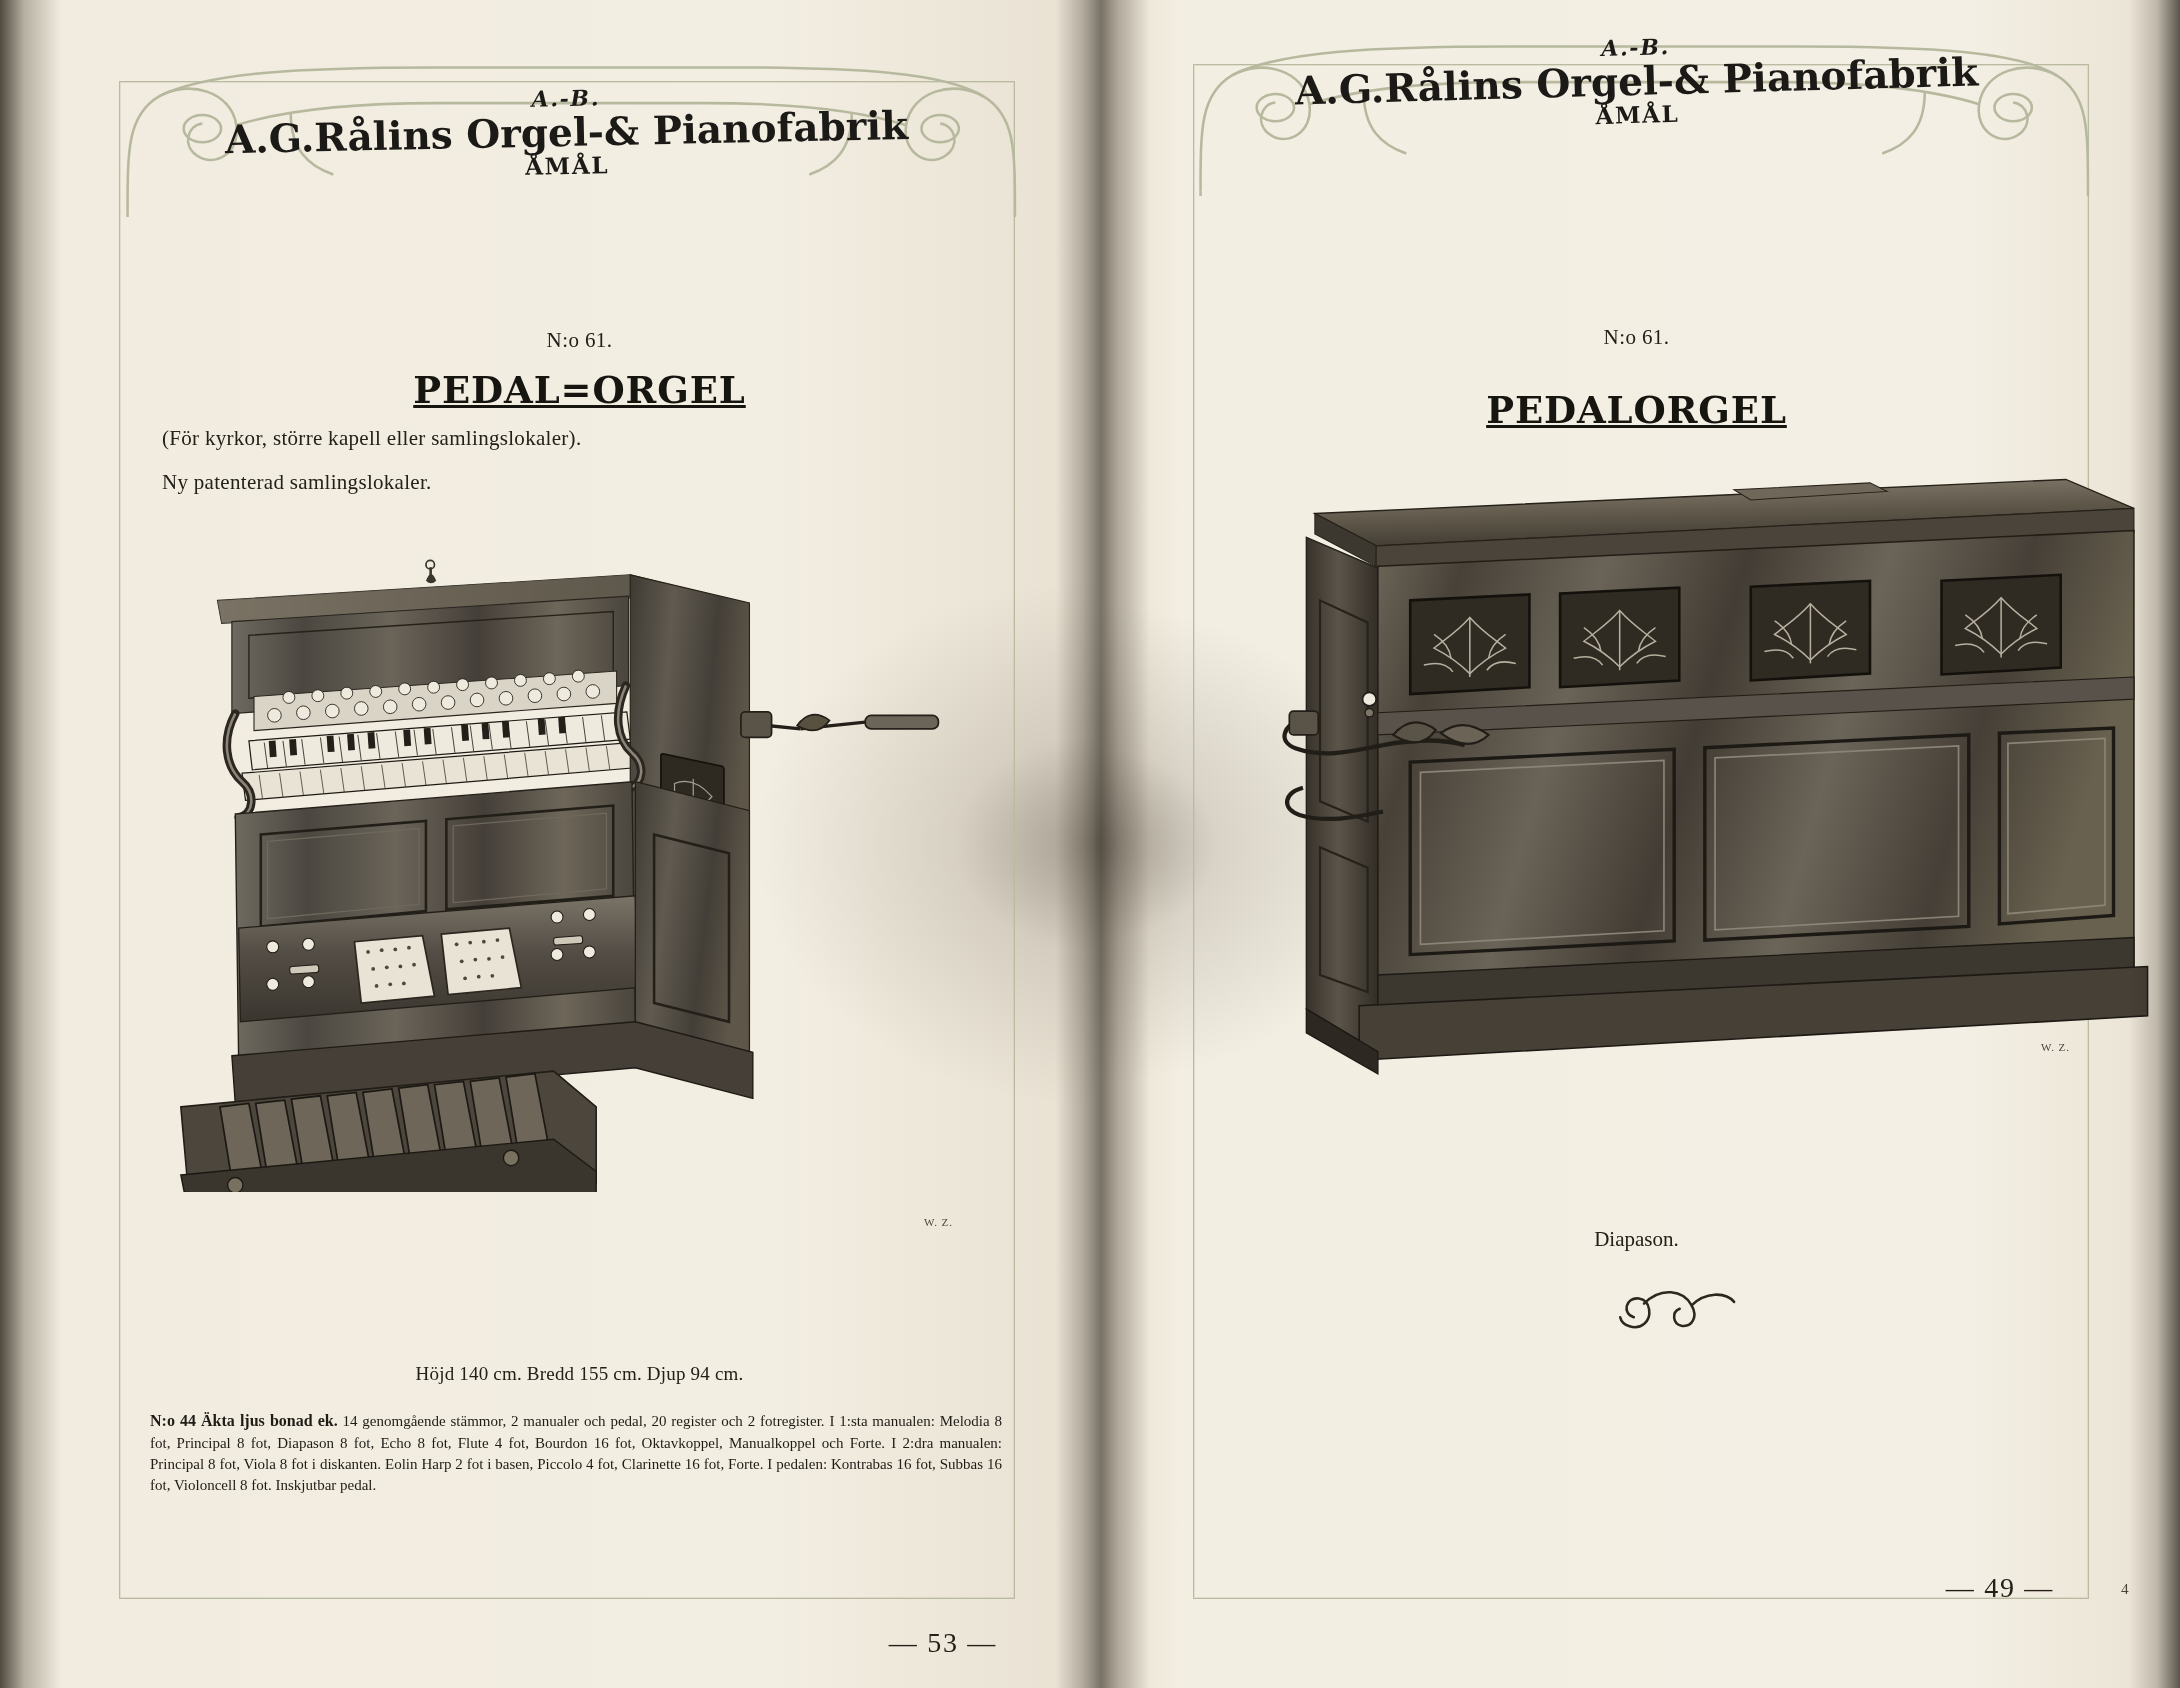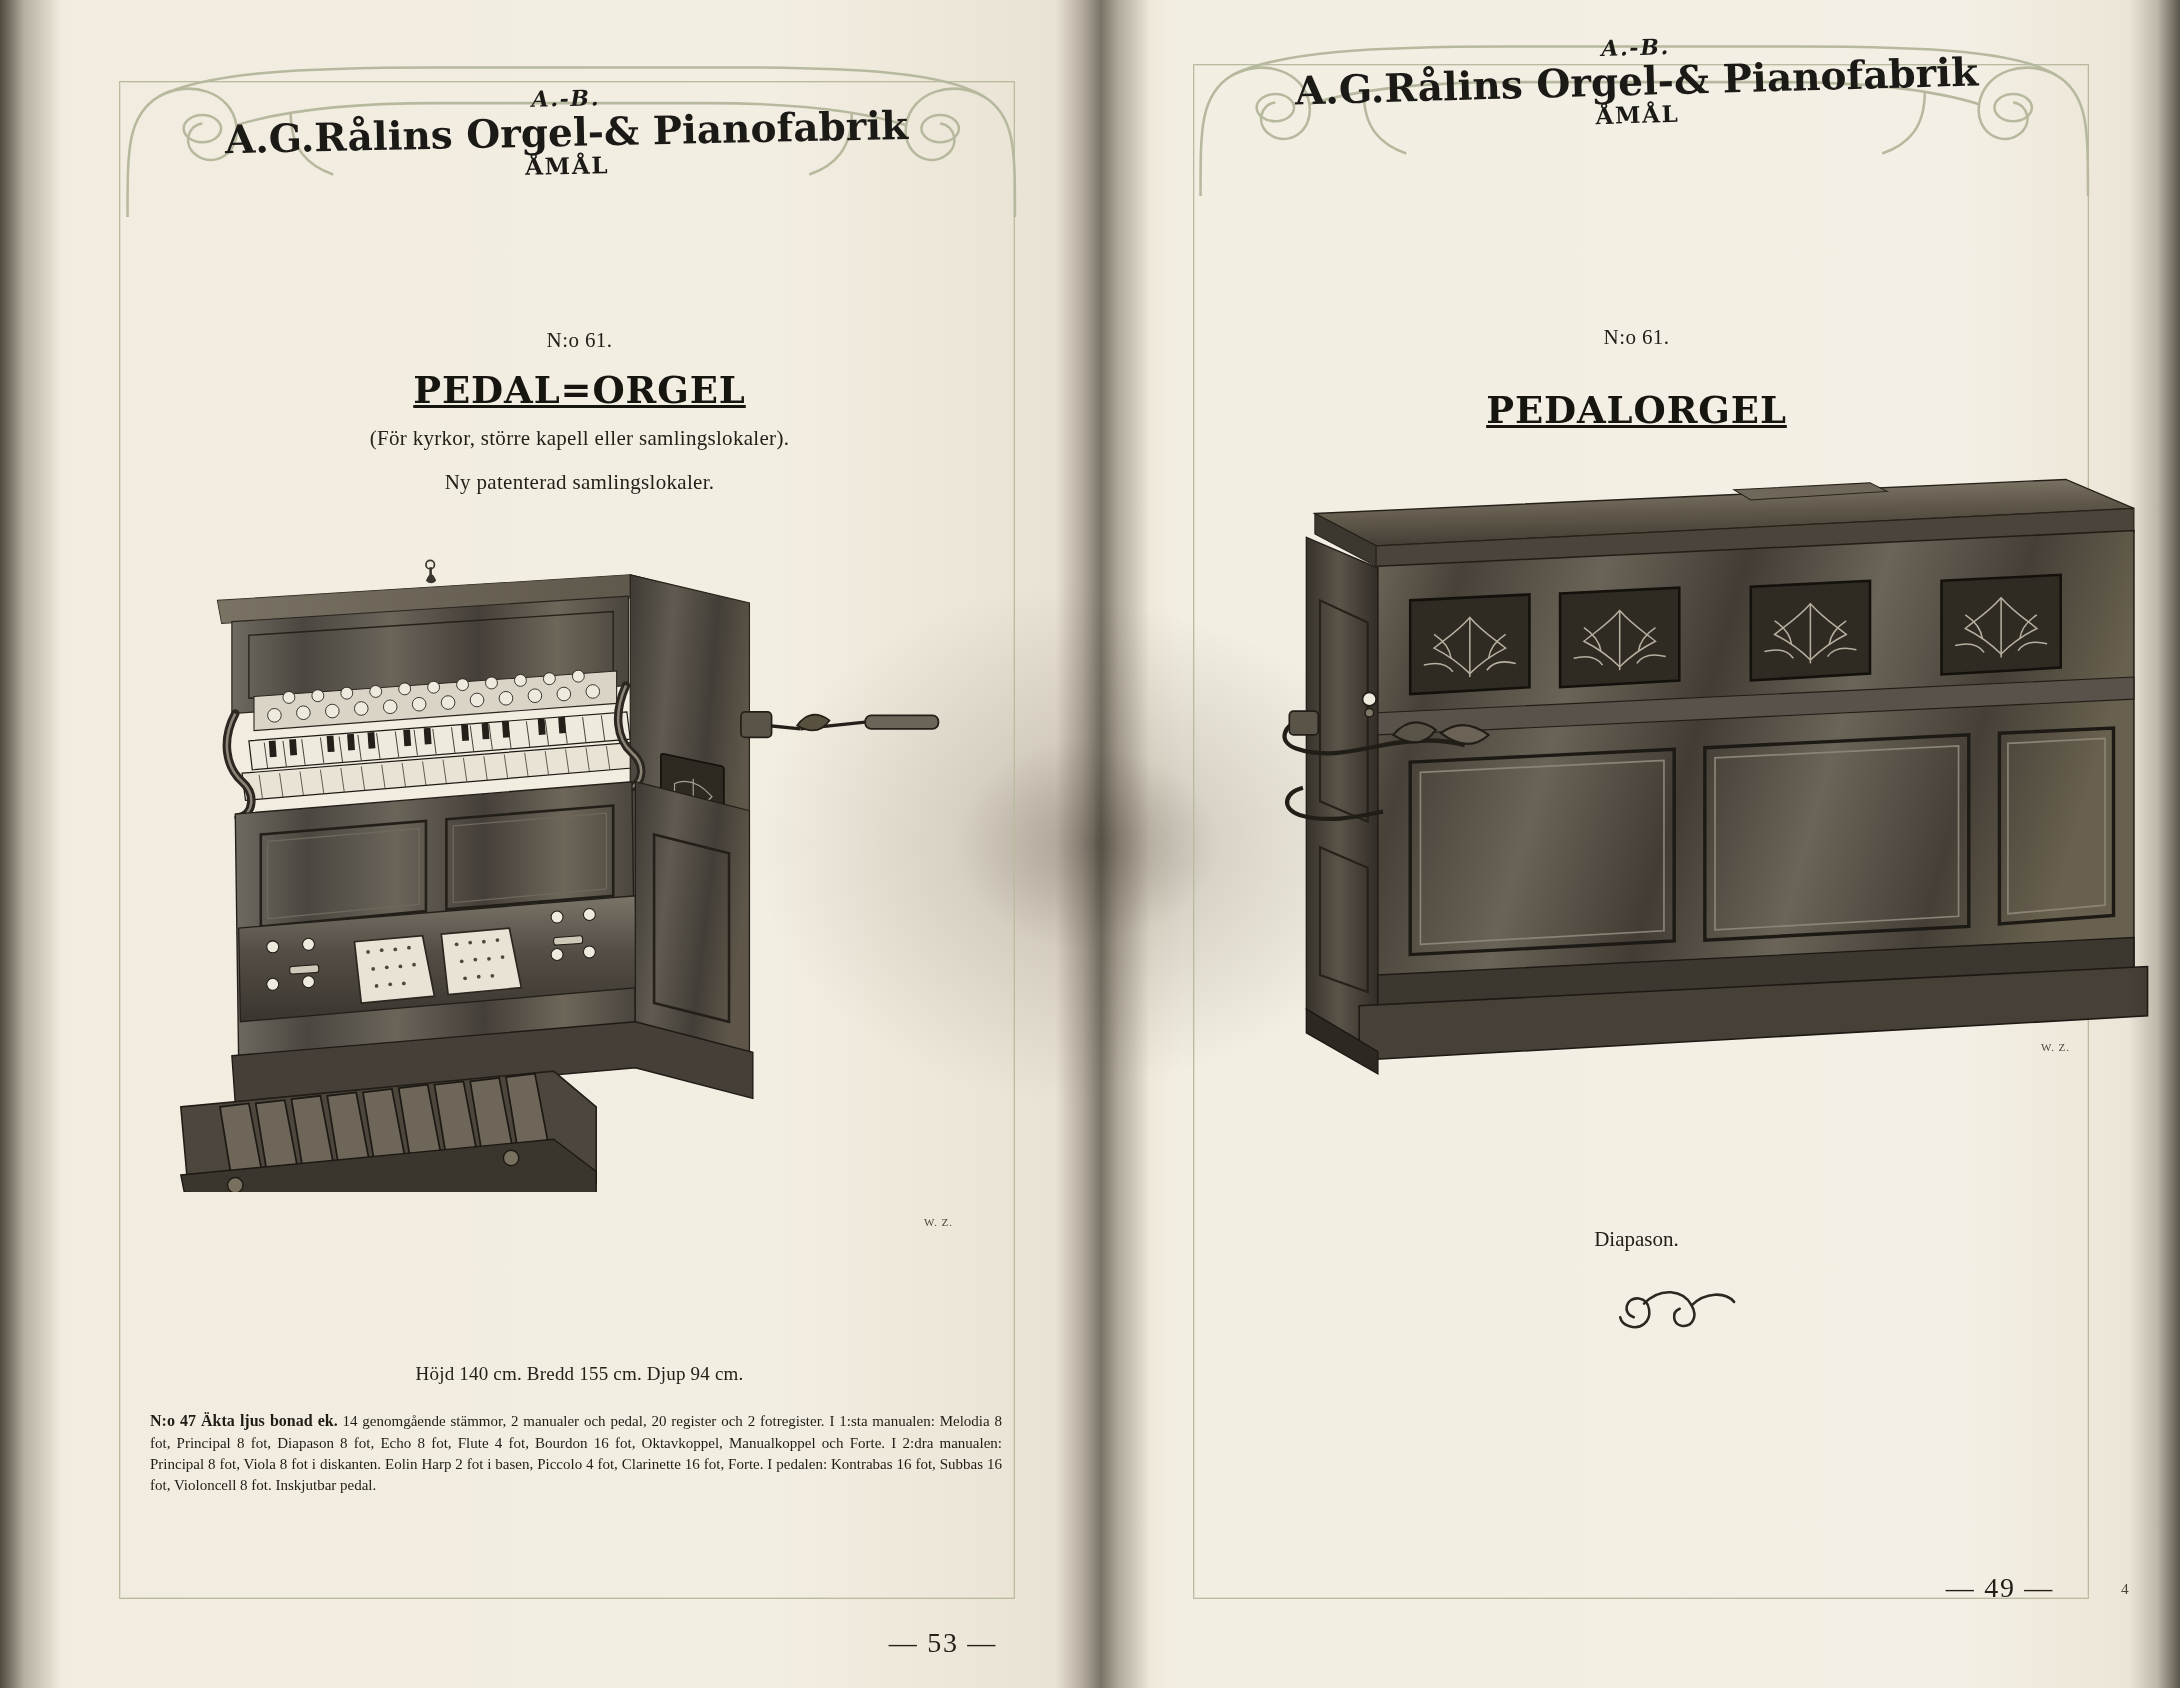--- a/index.html
+++ b/index.html
@@ -119,21 +119,20 @@
     text-align: center;
     font-size: 37px;
     font-weight: bold;
     color: #17150f;
     letter-spacing: 0.9px;
     font-family: "DejaVu Serif", serif;
     text-decoration: underline;
   }
   .subtitle {
     position: absolute;
-    text-align: center;
     font-size: 21px;
     color: #24211a;
     letter-spacing: 0.3px;
   }
   .caption {
     position: absolute;
     text-align: center;
     font-size: 21px;
     color: #232019;
   }
@@ -438,21 +437,21 @@
       <rect x="836" y="240" width="86" height="16" rx="7" fill="#6b6458" stroke="#241f19" stroke-width="2"></rect>
       <path d="M756,252 q16,-22 38,-6 q-14,20 -38,6 Z" fill="#58513f" stroke="#241f19" stroke-width="2"></path>
     </svg>
 
     <div class="wz-mark" style="left:924px; top:1216px;">W. Z.</div>
 
 
     <div class="dims" style="left:162px; top:1363px; width:835px;">Höjd 140 cm.  Bredd 155 cm.  Djup 94 cm.</div>
 
     <div class="specs" style="left:150px; top:1410px; width:852px;">
-      <span style="font-weight:bold; font-size:16px;">N:o 47 Äkta ljus bonad ek.</span>
+      <span style="font-weight:bold; font-size:16px;">N:o 44 Äkta ljus bonad ek.</span>
       <span>14 genomgående stämmor, 2 manualer och pedal, 20 register och 2 fotregister.  I 1:sta manualen: Melodia 8 fot, Principal 8 fot, Diapason 8 fot, Echo 8 fot, Flute 4 fot, Bourdon 16 fot, Oktavkoppel, Manualkoppel och Forte.  I 2:dra manualen: Principal 8 fot, Viola 8 fot i diskanten.  Eolin Harp 2 fot i basen, Piccolo 4 fot, Clarinette 16 fot, Forte.  I pedalen: Kontrabas 16 fot, Subbas 16 fot, Violoncell 8 fot. Inskjutbar pedal.</span>
     </div>
 
     <div class="folio" style="left:162px; top:1627px; width:835px;">— 53 —</div>
   </div>
 
   <div class="page right">
 
     <div class="frame right" style="left:98px;"></div>
 

